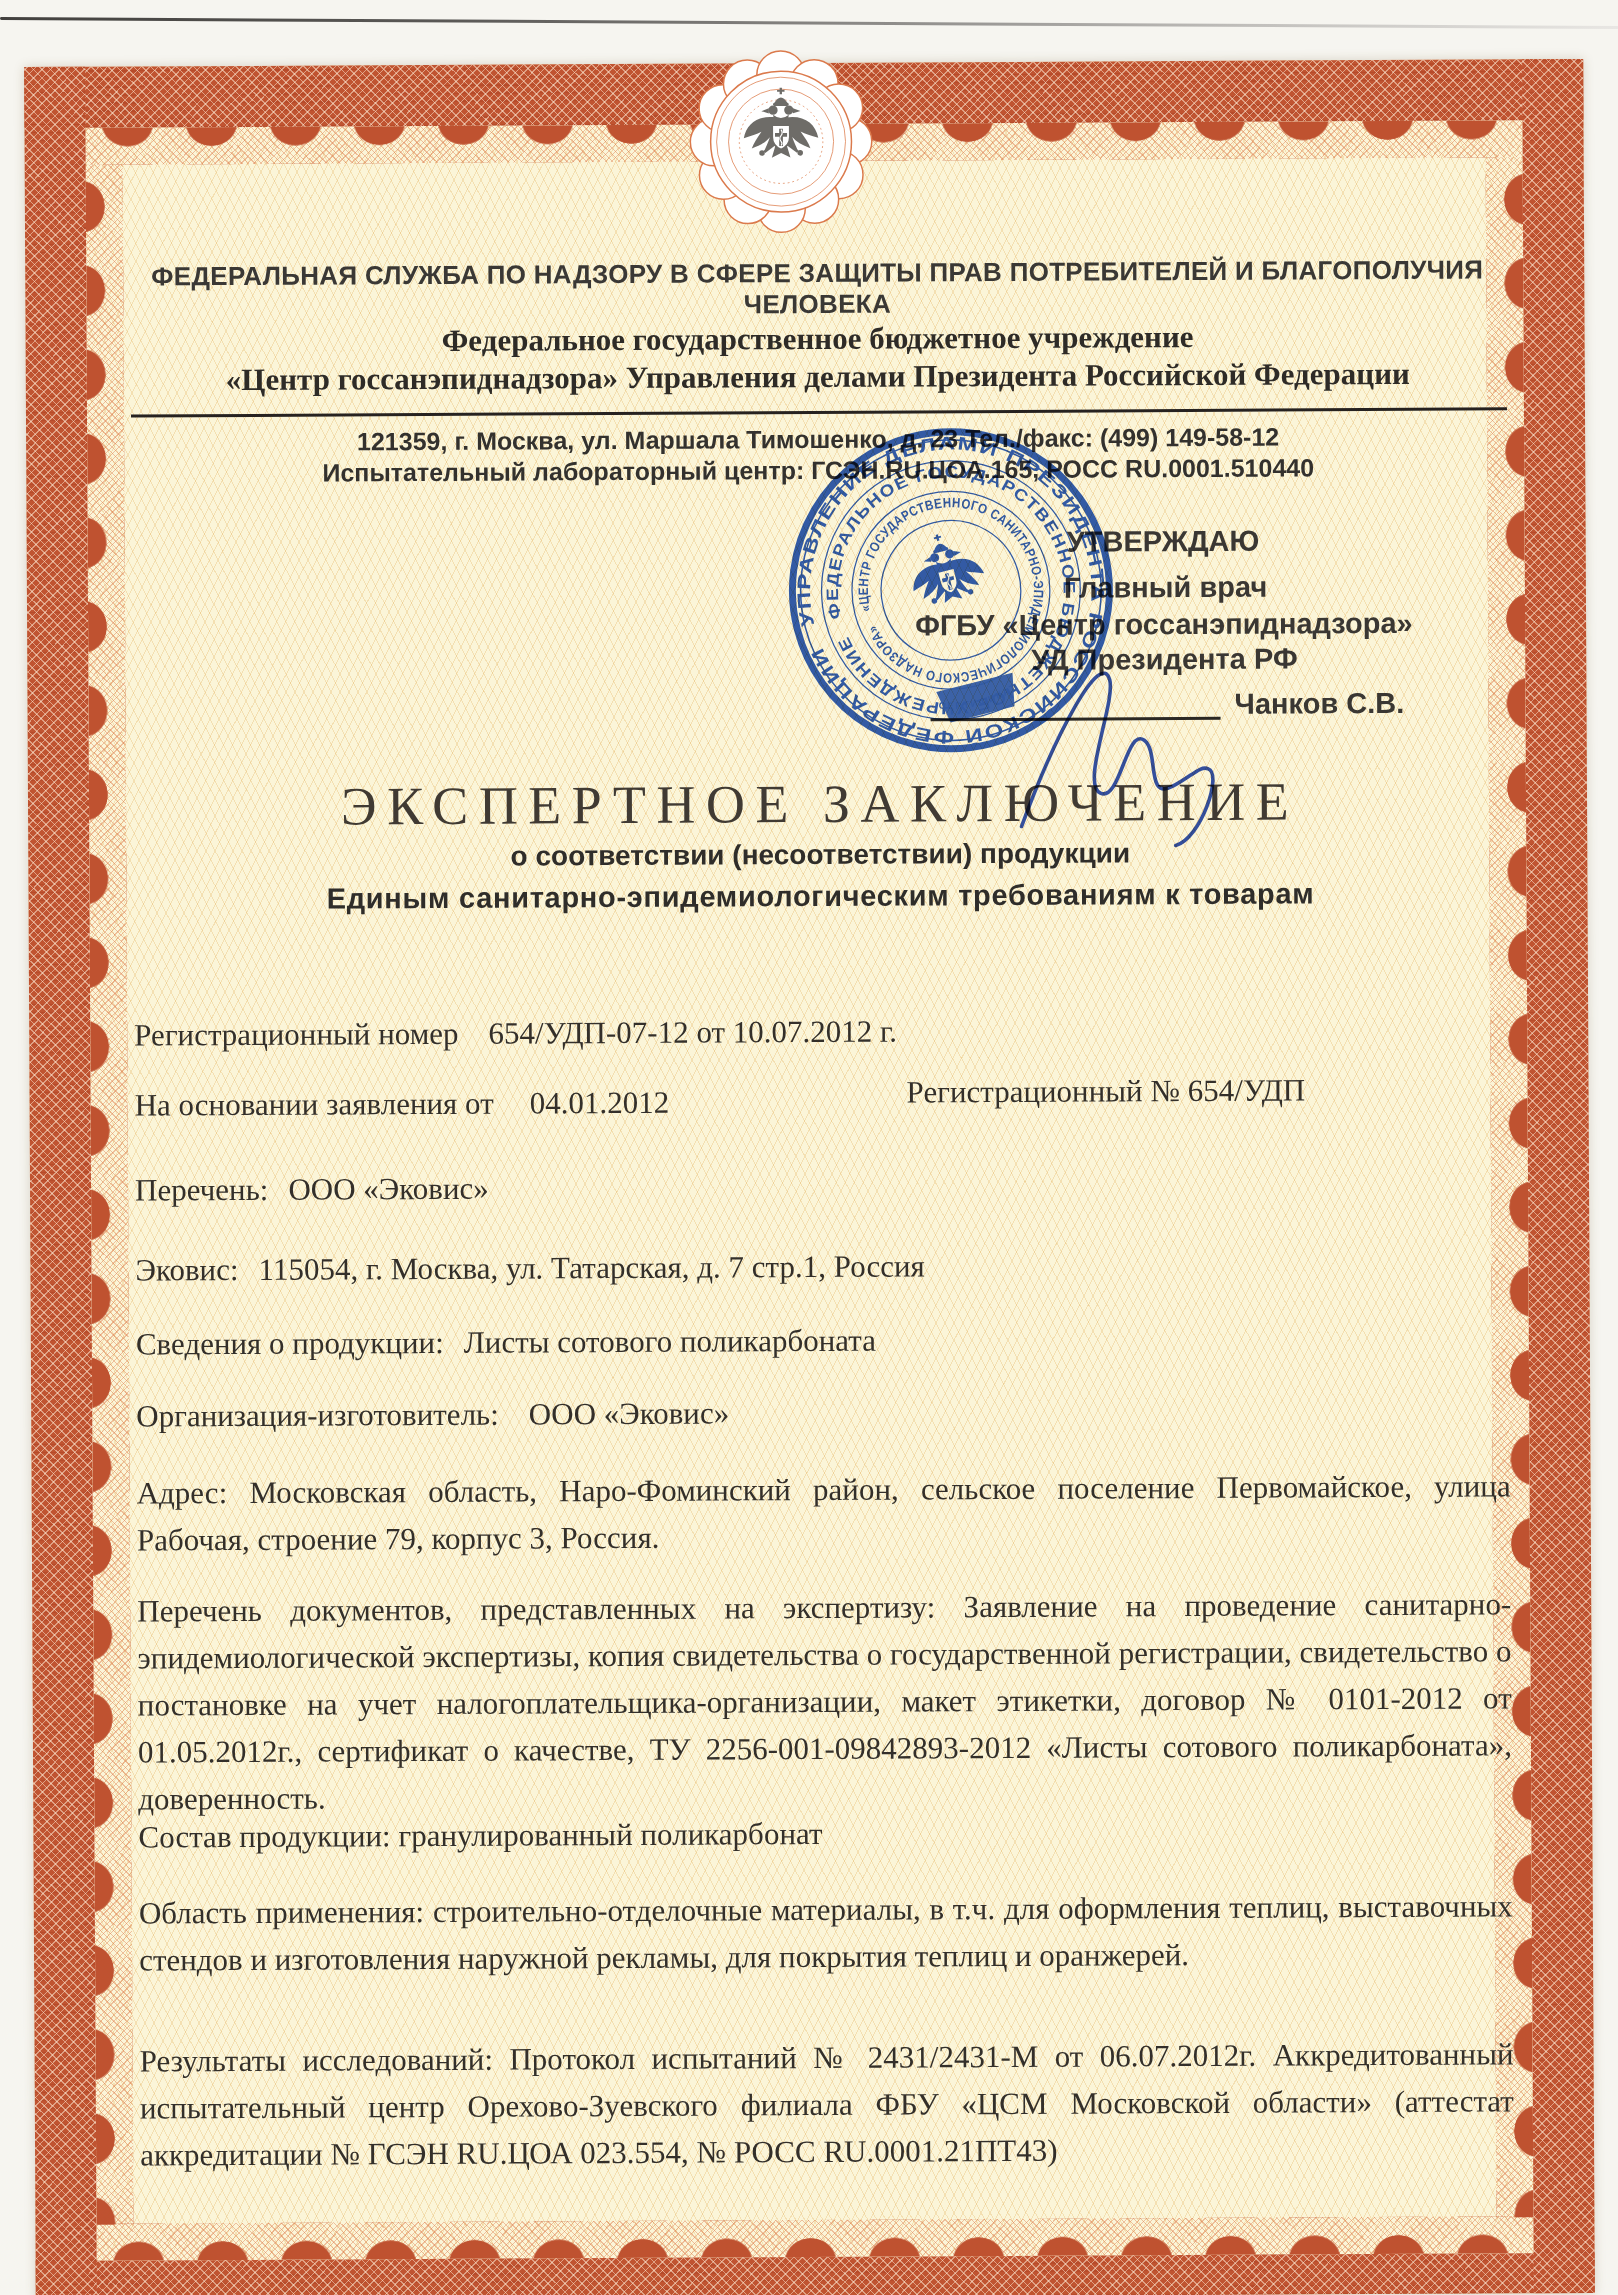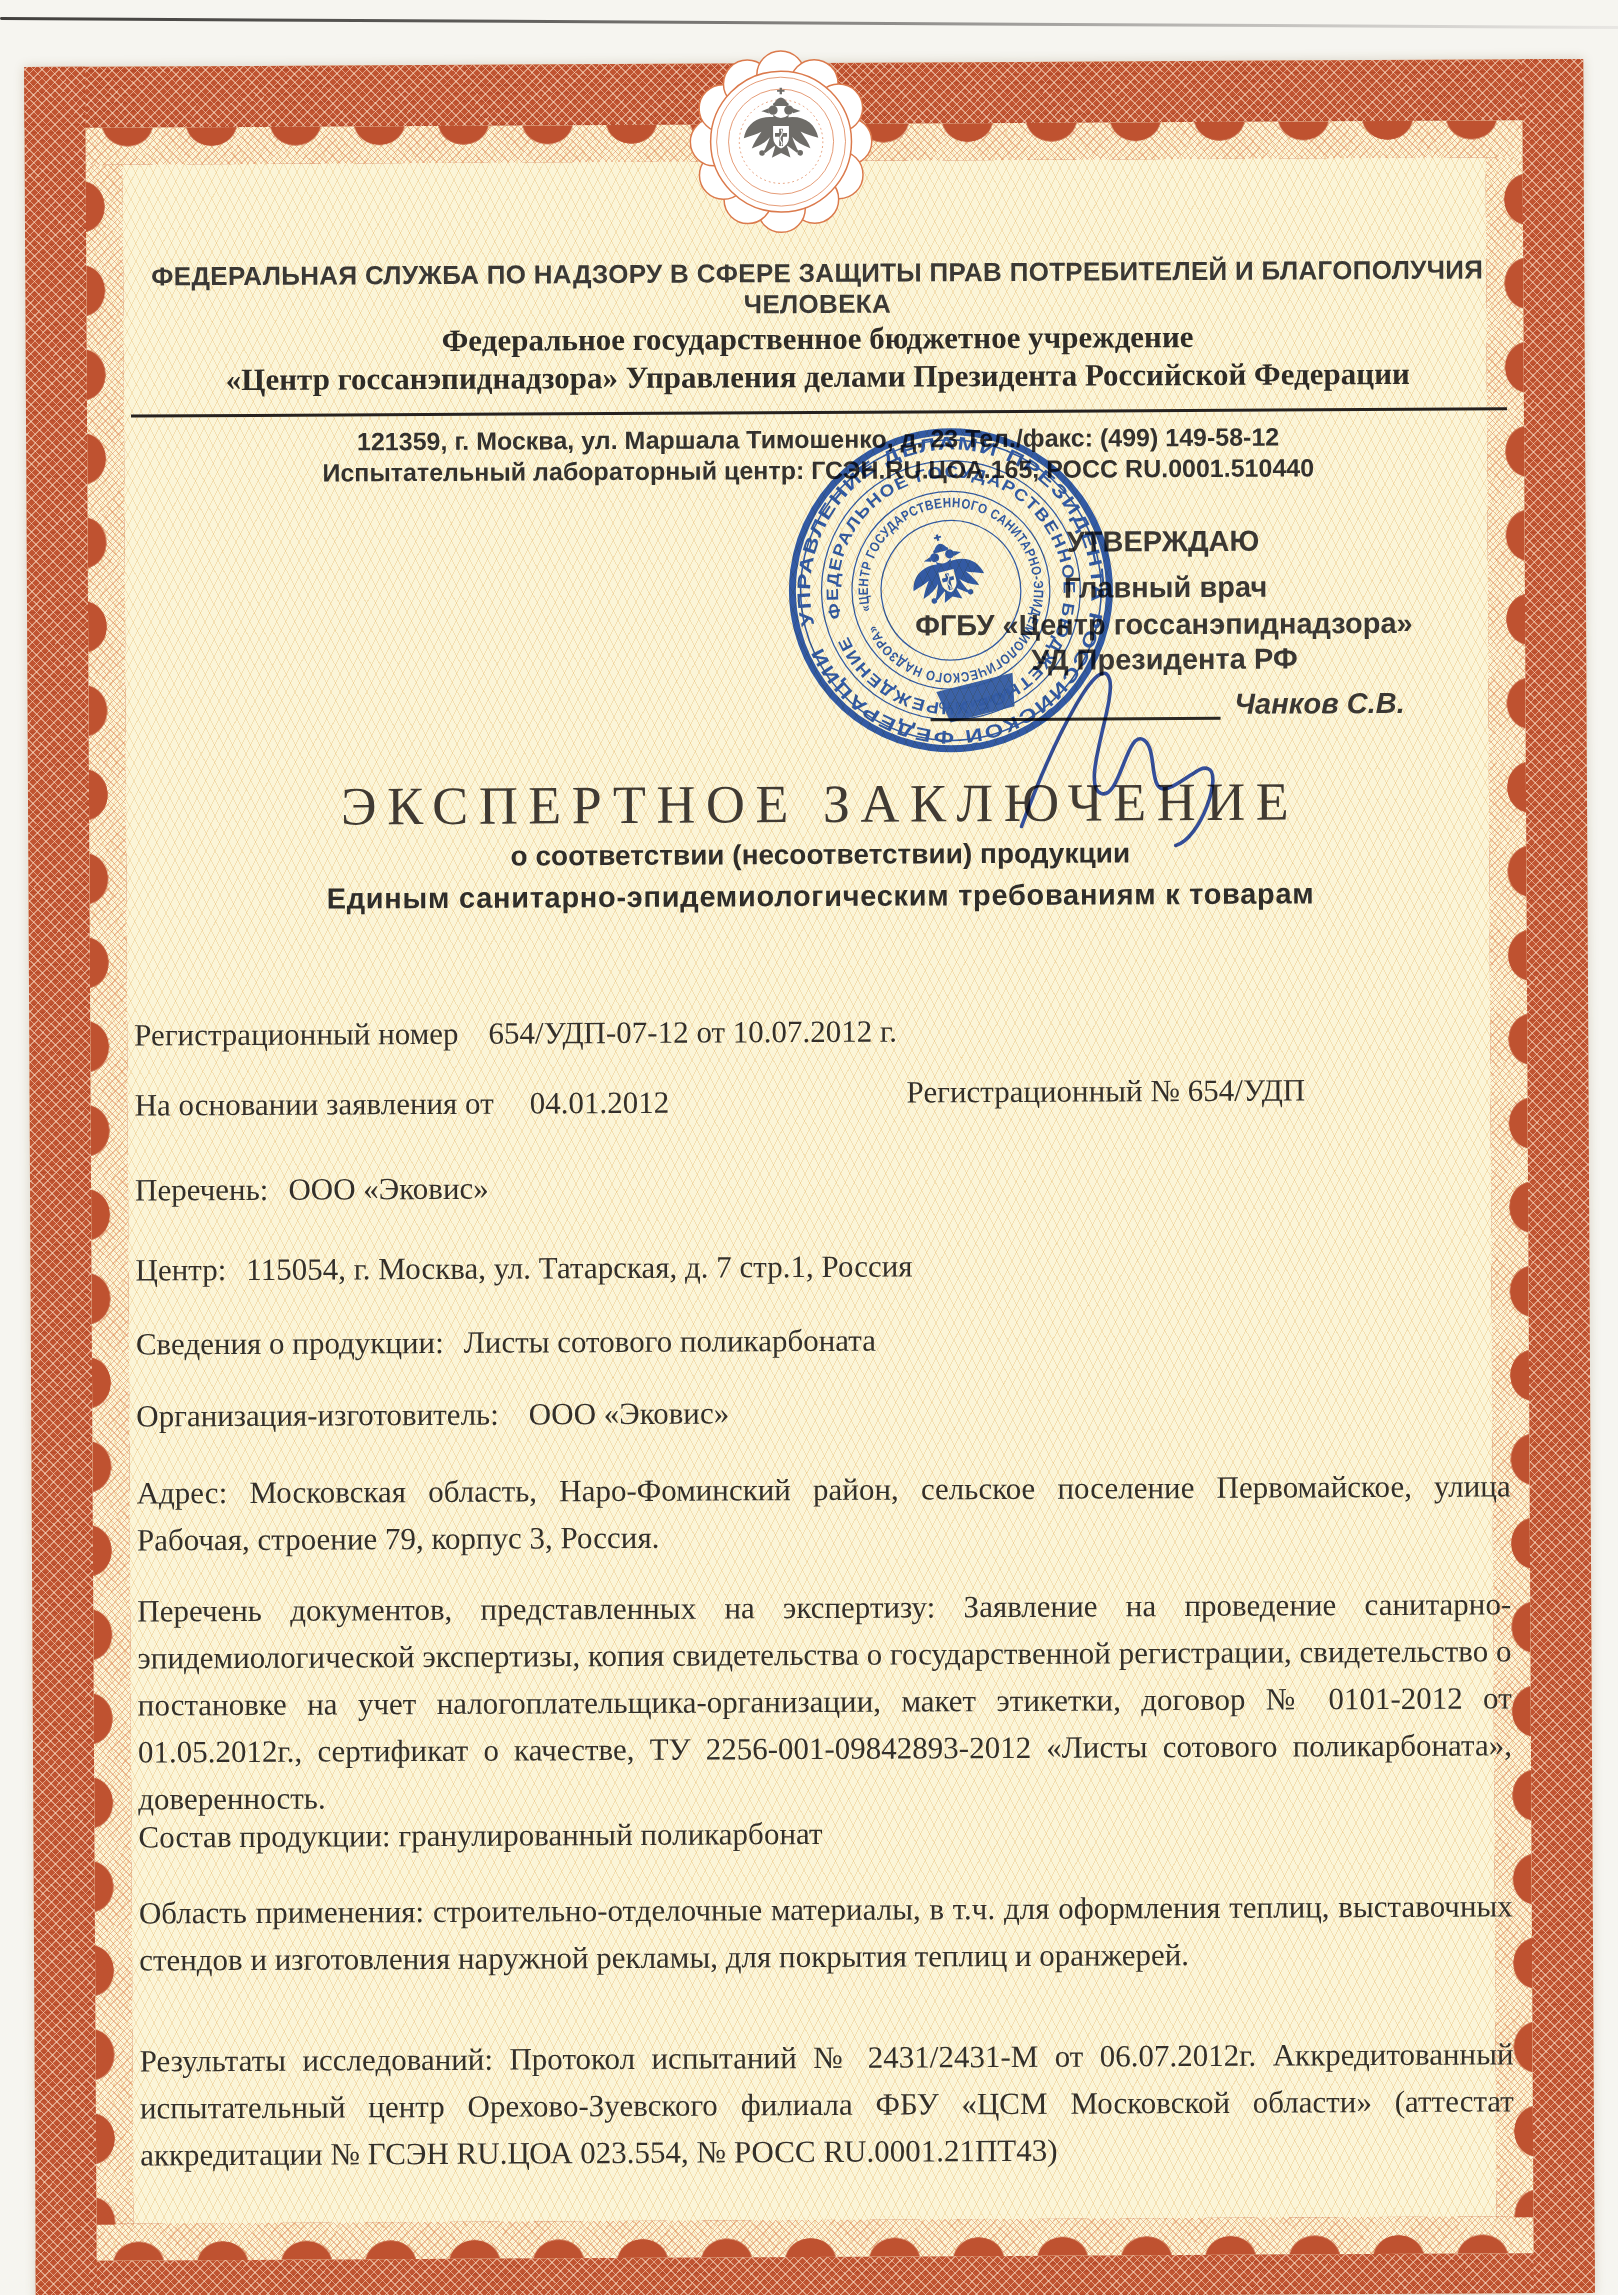--- a/index.html
+++ b/index.html
@@ -163,21 +163,21 @@
   <div class="t serif center hdr-org1">Федеральное государственное бюджетное учреждение</div>
   <div class="t serif center hdr-org2">«Центр госсанэпиднадзора» Управления делами Президента Российской Федерации</div>
   <div class="rule"></div>
   <div class="t sans center hdr-addr1">121359, г. Москва, ул. Маршала Тимошенко, д. 23 Тел./факс: (499) 149-58-12</div>
   <div class="t sans center hdr-addr2">Испытательный лабораторный центр: ГСЭН.RU.ЦОА.165, РОСС RU.0001.510440</div>
 
   <div class="t appr" style="left:1040px;top:464px;">УТВЕРЖДАЮ</div>
   <div class="t appr" style="left:1037px;top:510px;">Главный врач</div>
   <div class="t appr" style="left:888px;top:547px;">ФГБУ «Центр госсанэпиднадзора»</div>
   <div class="t appr" style="left:1004px;top:582px;">УД Президента РФ</div>
-  <div class="t appr" style="left:1207px;top:627px;font-style:italic;">Чанков С.В.</div>
+  <div class="t appr" style="left:1207px;top:627px;">Чанков С.В.</div>
   <div class="sig-line"></div>
 
   <svg class="stamp" viewBox="-265 -265 530 530">
     <defs>
       <path id="tp1" d="M -222 0 A 222 222 0 1 1 222 0 A 222 222 0 1 1 -222 0" fill="none"></path>
       <path id="tp2" d="M -178 0 A 178 178 0 1 1 178 0 A 178 178 0 1 1 -178 0" fill="none"></path>
       <path id="tp3" d="M -131 0 A 131 131 0 1 1 131 0 A 131 131 0 1 1 -131 0" fill="none"></path>
       <path id="tp4" d="M -120 144 A 188 188 0 0 0 120 144" fill="none"></path>
     </defs>
     <g stroke="#2150bd" fill="none">
@@ -216,21 +216,21 @@
   </div>
   <div class="t serif body-line" style="left:105px;top:1021px;">
     <span class="gap55">На основании заявления от</span><span>04.01.2012</span>
   </div>
   <div class="t serif body-line" style="left:877px;top:1012px;">Регистрационный № 654/УДП</div>
 
   <div class="t serif body-line" style="left:105px;top:1106px;">
     <span class="gap30">Перечень:</span><span>ООО «Эковис»</span>
   </div>
   <div class="t serif body-line" style="left:105px;top:1186px;">
-    <span class="gap30">Центр:</span><span>115054, г. Москва, ул. Татарская, д. 7 стр.1, Россия</span>
+    <span class="gap30">Эковис:</span><span>115054, г. Москва, ул. Татарская, д. 7 стр.1, Россия</span>
   </div>
   <div class="t serif body-line" style="left:105px;top:1260px;">
     <span class="gap30">Сведения о продукции:</span><span>Листы сотового поликарбоната</span>
   </div>
   <div class="t serif body-line" style="left:105px;top:1332px;">
     <span class="gap45">Организация-изготовитель:</span><span>ООО «Эковис»</span>
   </div>
 
   <div class="p serif para" style="top:1403px;">Адрес: Московская область, Наро-Фоминский район, сельское поселение Первомайское, улица Рабочая, строение 79, корпус 3, Россия.</div>
   <div class="p serif para" style="top:1521px;">Перечень документов, представленных на экспертизу: Заявление на проведение санитарно-эпидемиологической экспертизы, копия свидетельства о государственной регистрации, свидетельство о постановке на учет налогоплательщика-организации, макет этикетки, договор № 0101-2012 от 01.05.2012г., сертификат о качестве, ТУ 2256-001-09842893-2012 «Листы сотового поликарбоната», доверенность.</div>

